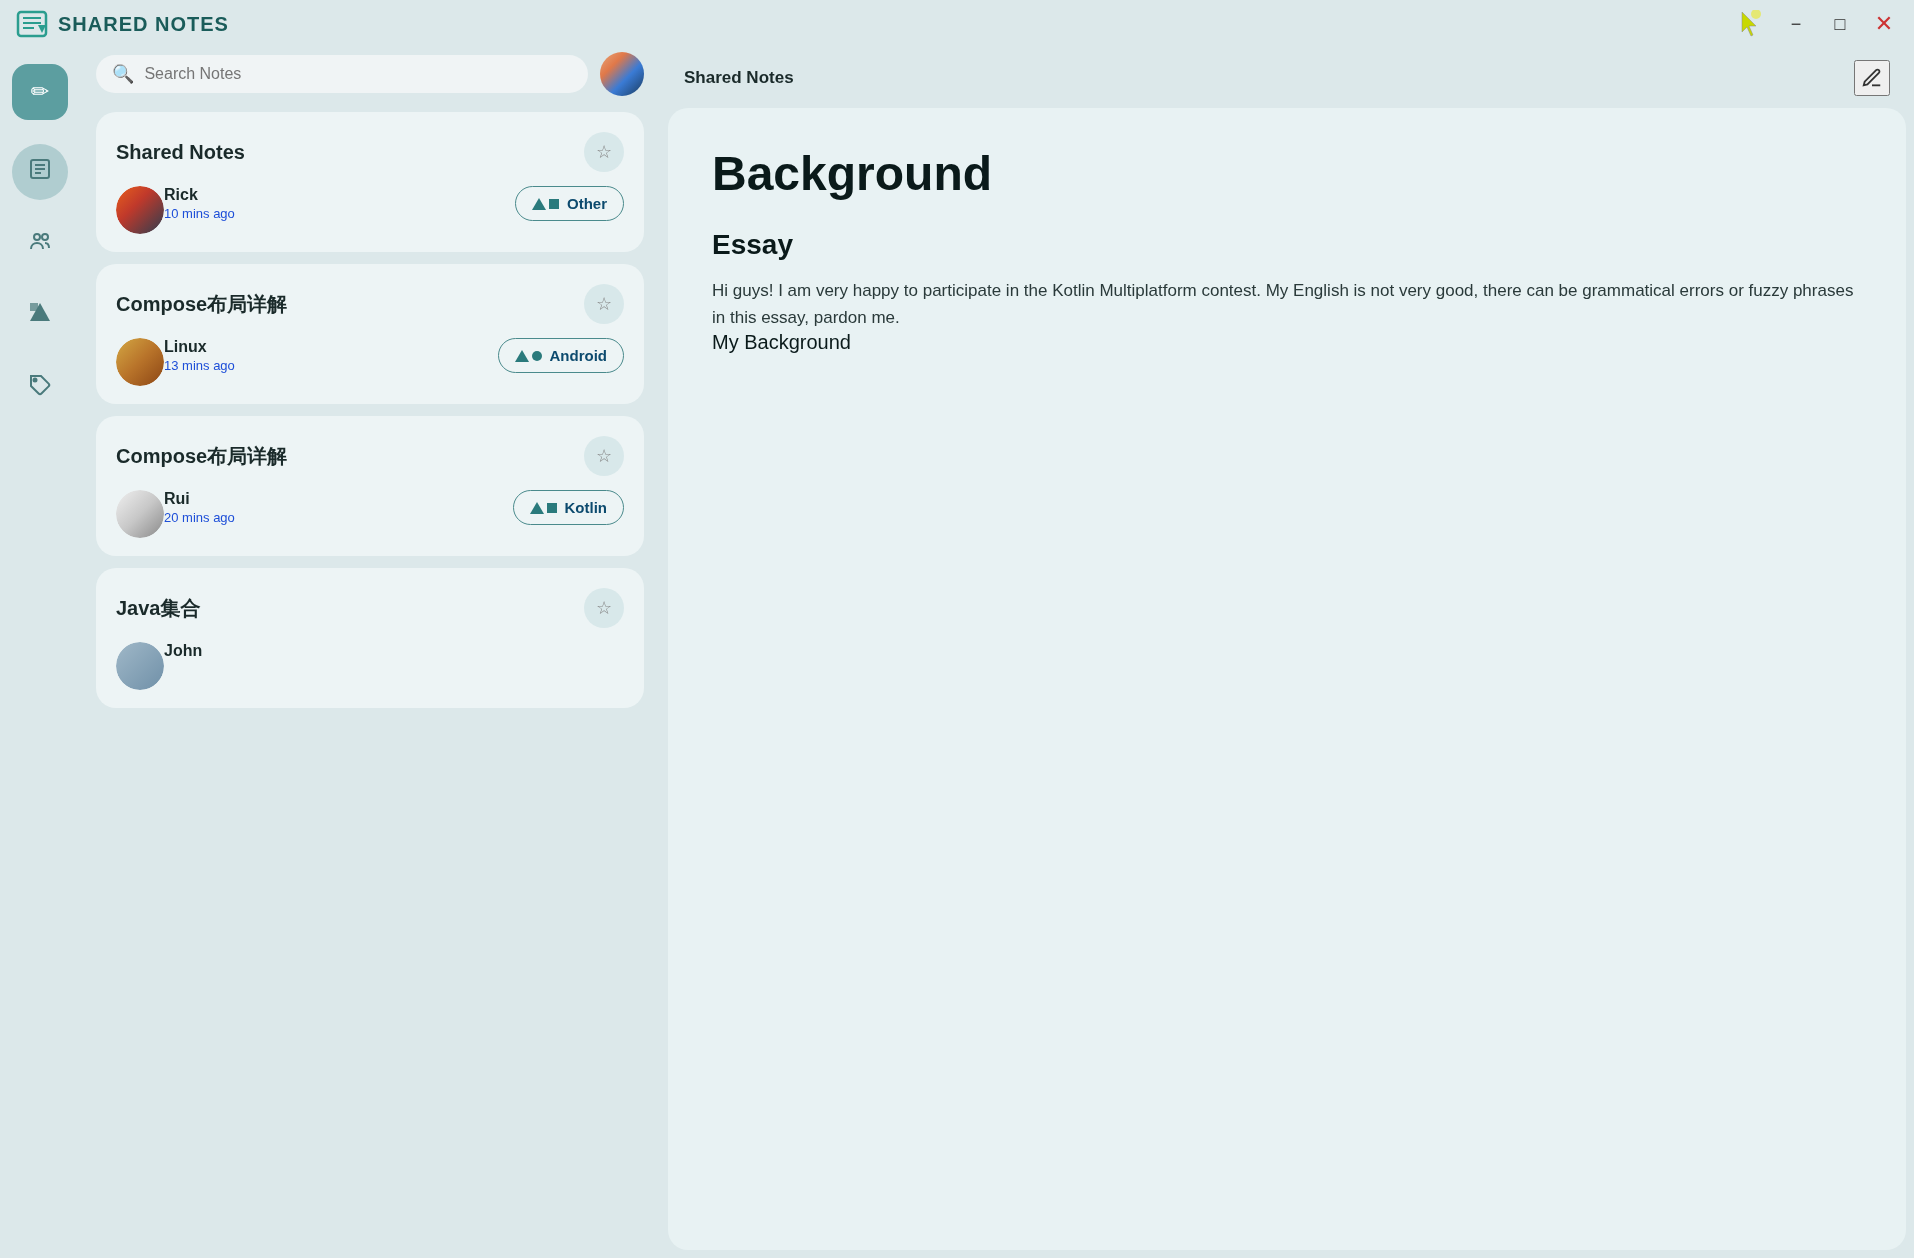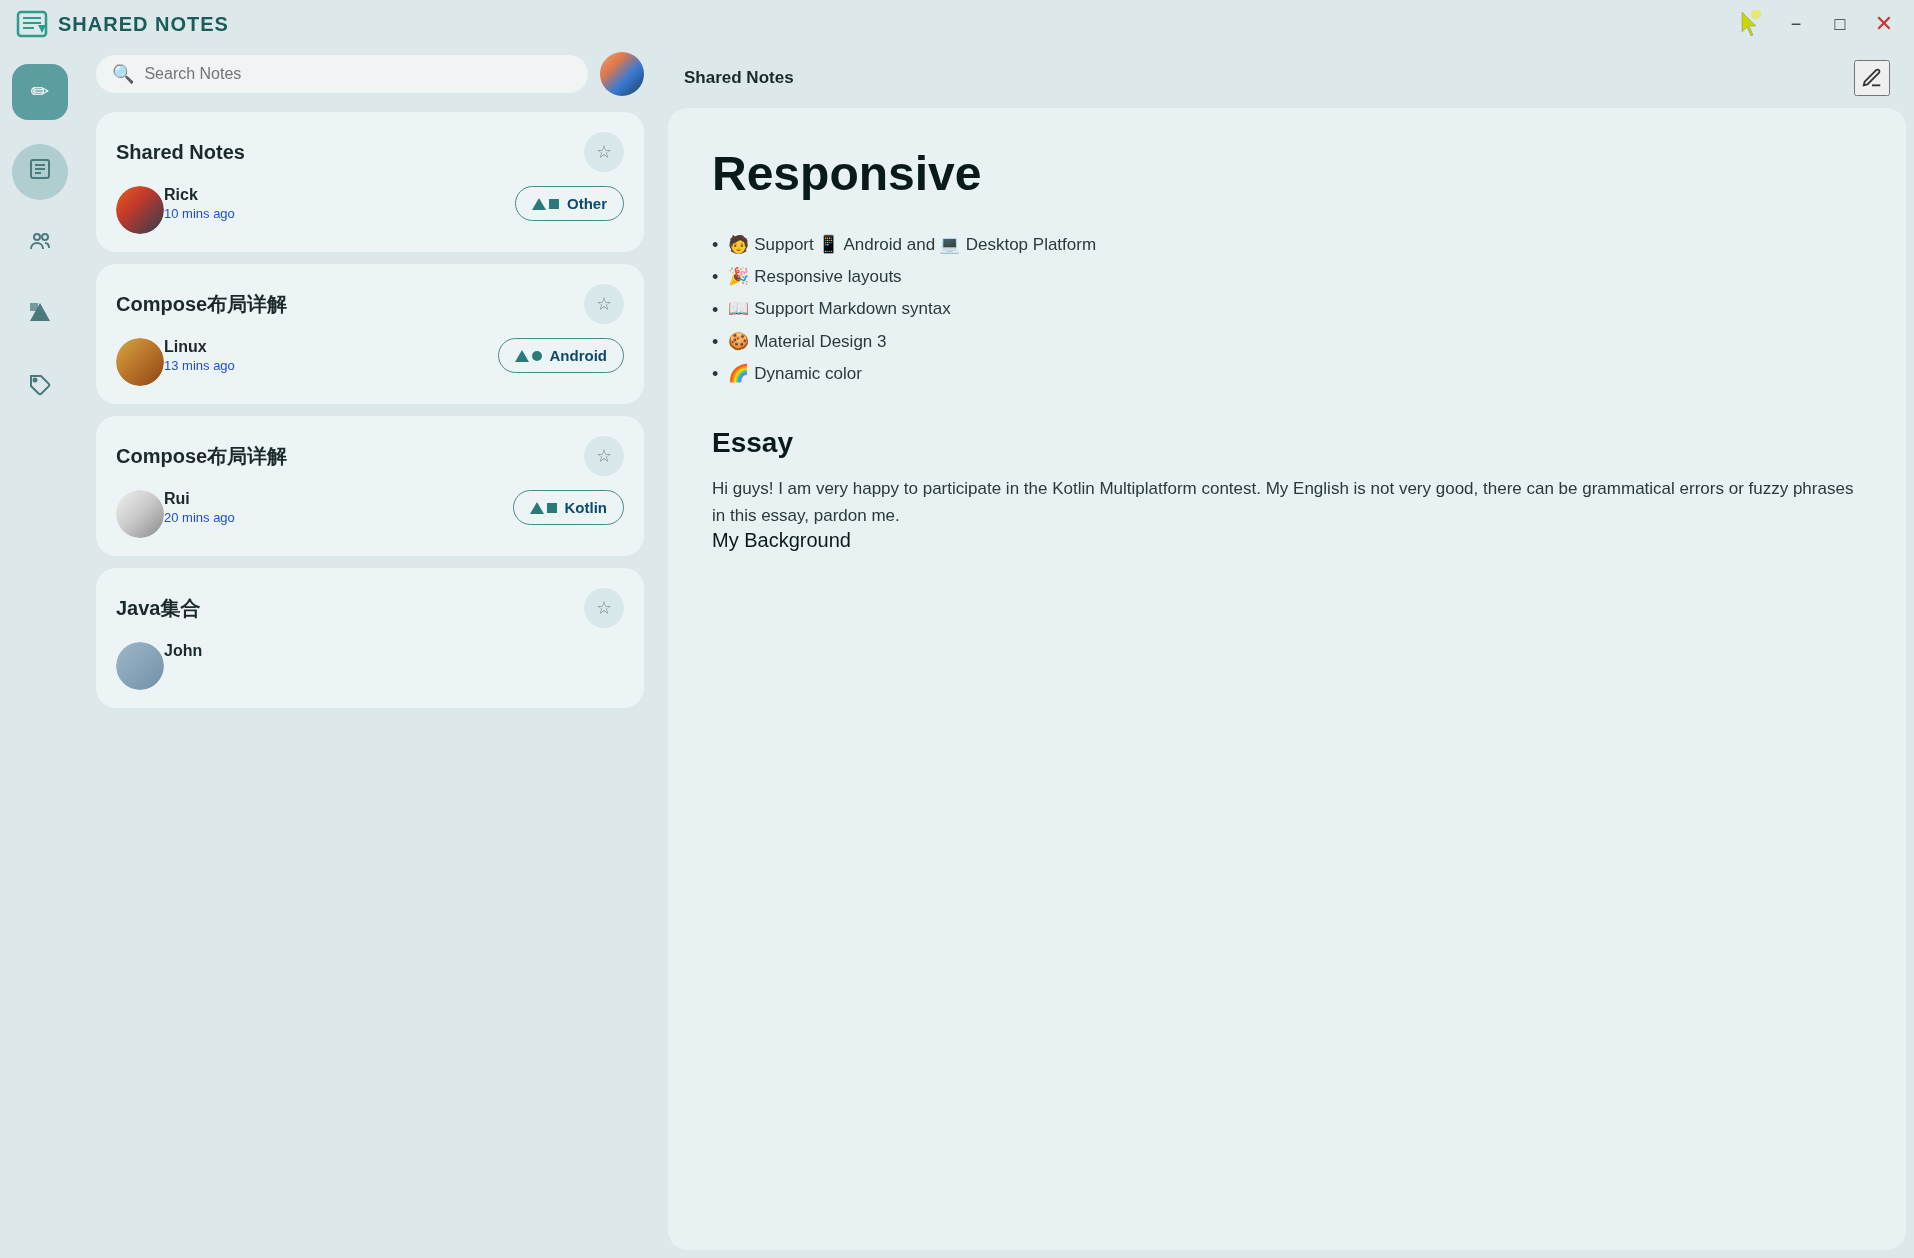--- a/index.html
+++ b/index.html
@@ -558,27 +558,20 @@
     <div class="content-header">
       <span class="content-header-title">Shared Notes</span>
       <button class="edit-icon-btn">
         <svg width="22" height="22" viewBox="0 0 24 24" fill="none" stroke="#333" stroke-width="2">
           <path d="M12 20h9"></path>
           <path d="M16.5 3.5a2.121 2.121 0 013 3L7 19l-4 1 1-4L16.5 3.5z"></path>
         </svg>
       </button>
     </div>
     <div class="content-body">
-      <h1 class="content-main-title">Responsive</h1>
-      <ul class="content-list">
-        <li>🧑 Support 📱 Android and 💻 Desktop Platform</li>
-        <li>🎉 Responsive layouts</li>
-        <li>📖 Support Markdown syntax</li>
-        <li>🍪 Material Design 3</li>
-        <li>🌈 Dynamic color</li>
-      </ul>
+      <h1 class="content-main-title">Background</h1>
       <h2 class="content-section-title">Essay</h2>
       <p class="content-essay">Hi guys! I am very happy to participate in the Kotlin Multiplatform contest. My English is not very good, there can be grammatical errors or fuzzy phrases in this essay, pardon me.</p>
       <h3 class="content-bg-title">My Background</h3>
     </div>
   </div>
 
 </div>
 
 </body></html>

